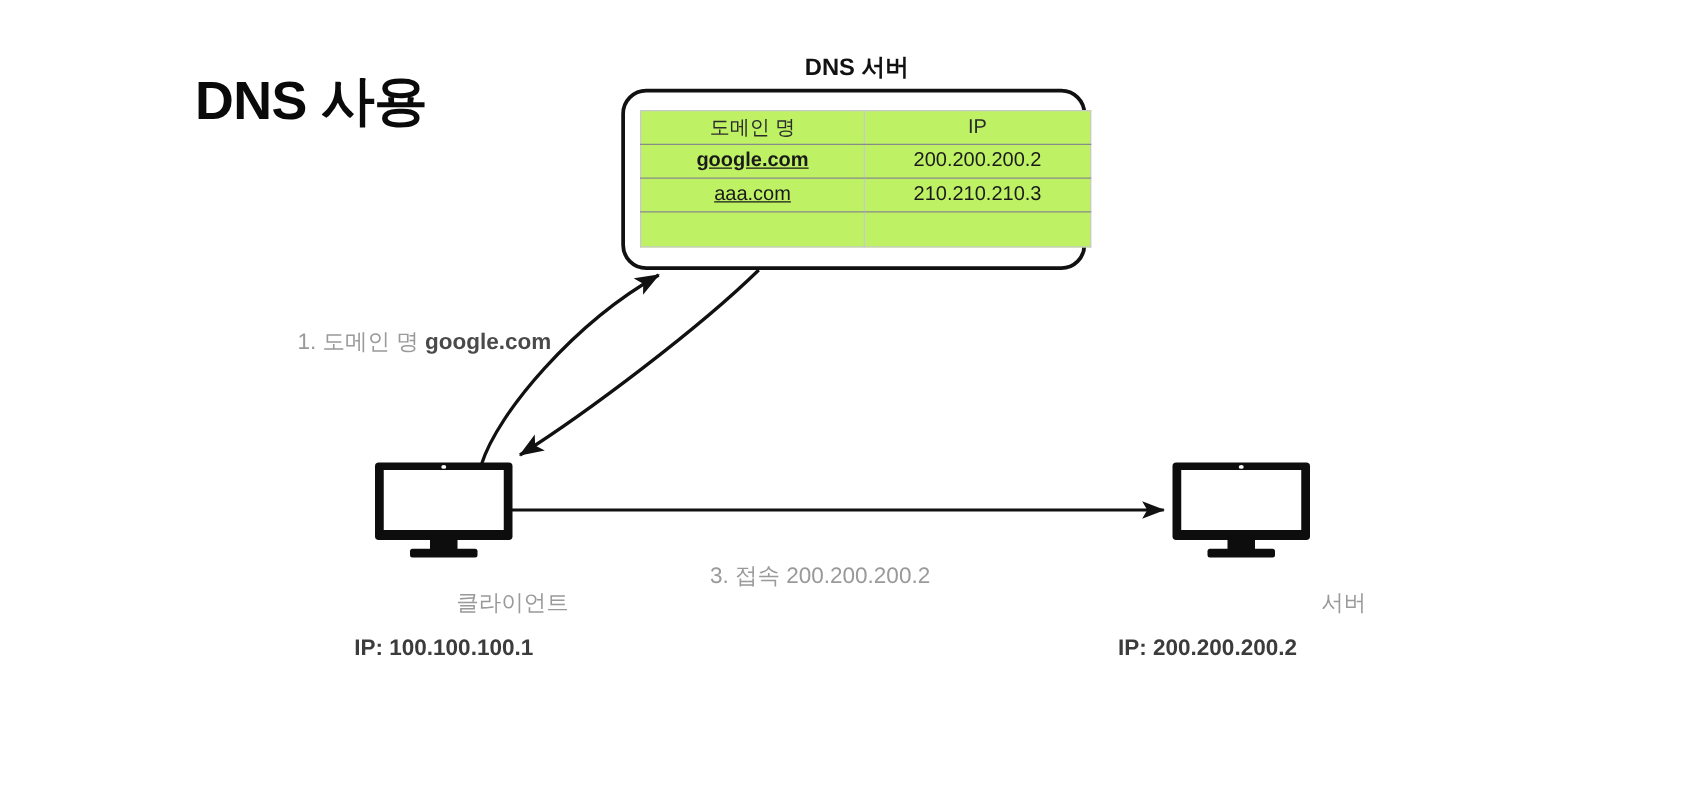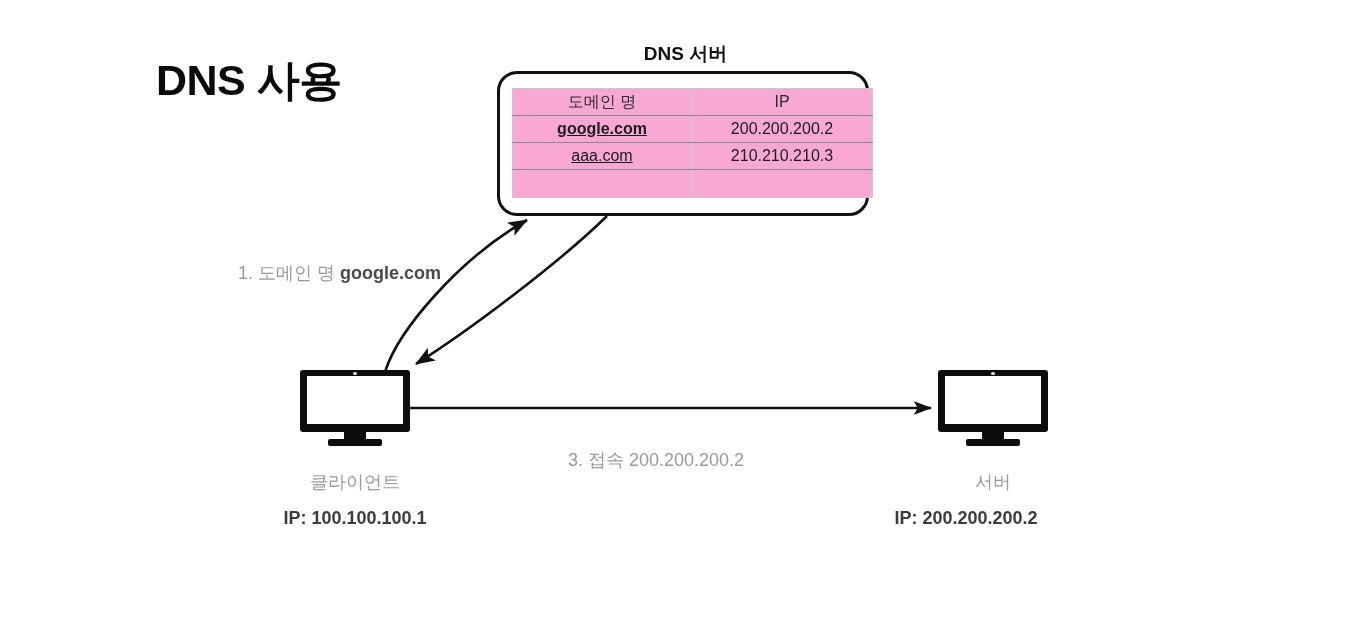--- a/index.html
+++ b/index.html
@@ -60,21 +60,21 @@
     background: #ffffff;
   }
 
   
   #dns-table {
     left: 512px;
     top: 88px;
     width: 342px;
     border-collapse: collapse;
     table-layout: fixed;
-    background: #f9a8d4;
+    background: #bef264;
   }
   #dns-table td {
     height: 26px;
     padding: 0 4px;
     text-align: center;
     vertical-align: middle;
     font-size: 16px;
     color: #1a1a1a;
     border: 1px solid #c9c9c9;
     border-bottom: 1px solid #8a8a8a;
@@ -126,21 +126,21 @@
     border-radius: 2px;
   }
 
   #client-monitor { left: 300px; top: 365px; }
   #server-monitor { left: 938px; top: 365px; }
 
   
   .node-name {
     font-size: 18px;
     color: #9a9a9a;
-    text-align: center;
+    text-align: right;
     white-space: nowrap;
   }
   .node-ip {
     font-size: 18px;
     font-weight: bold;
     color: #3c3c3c;
     text-align: center;
     white-space: nowrap;
   }
   #client-name { left: 255px; top: 470px; width: 200px; }

